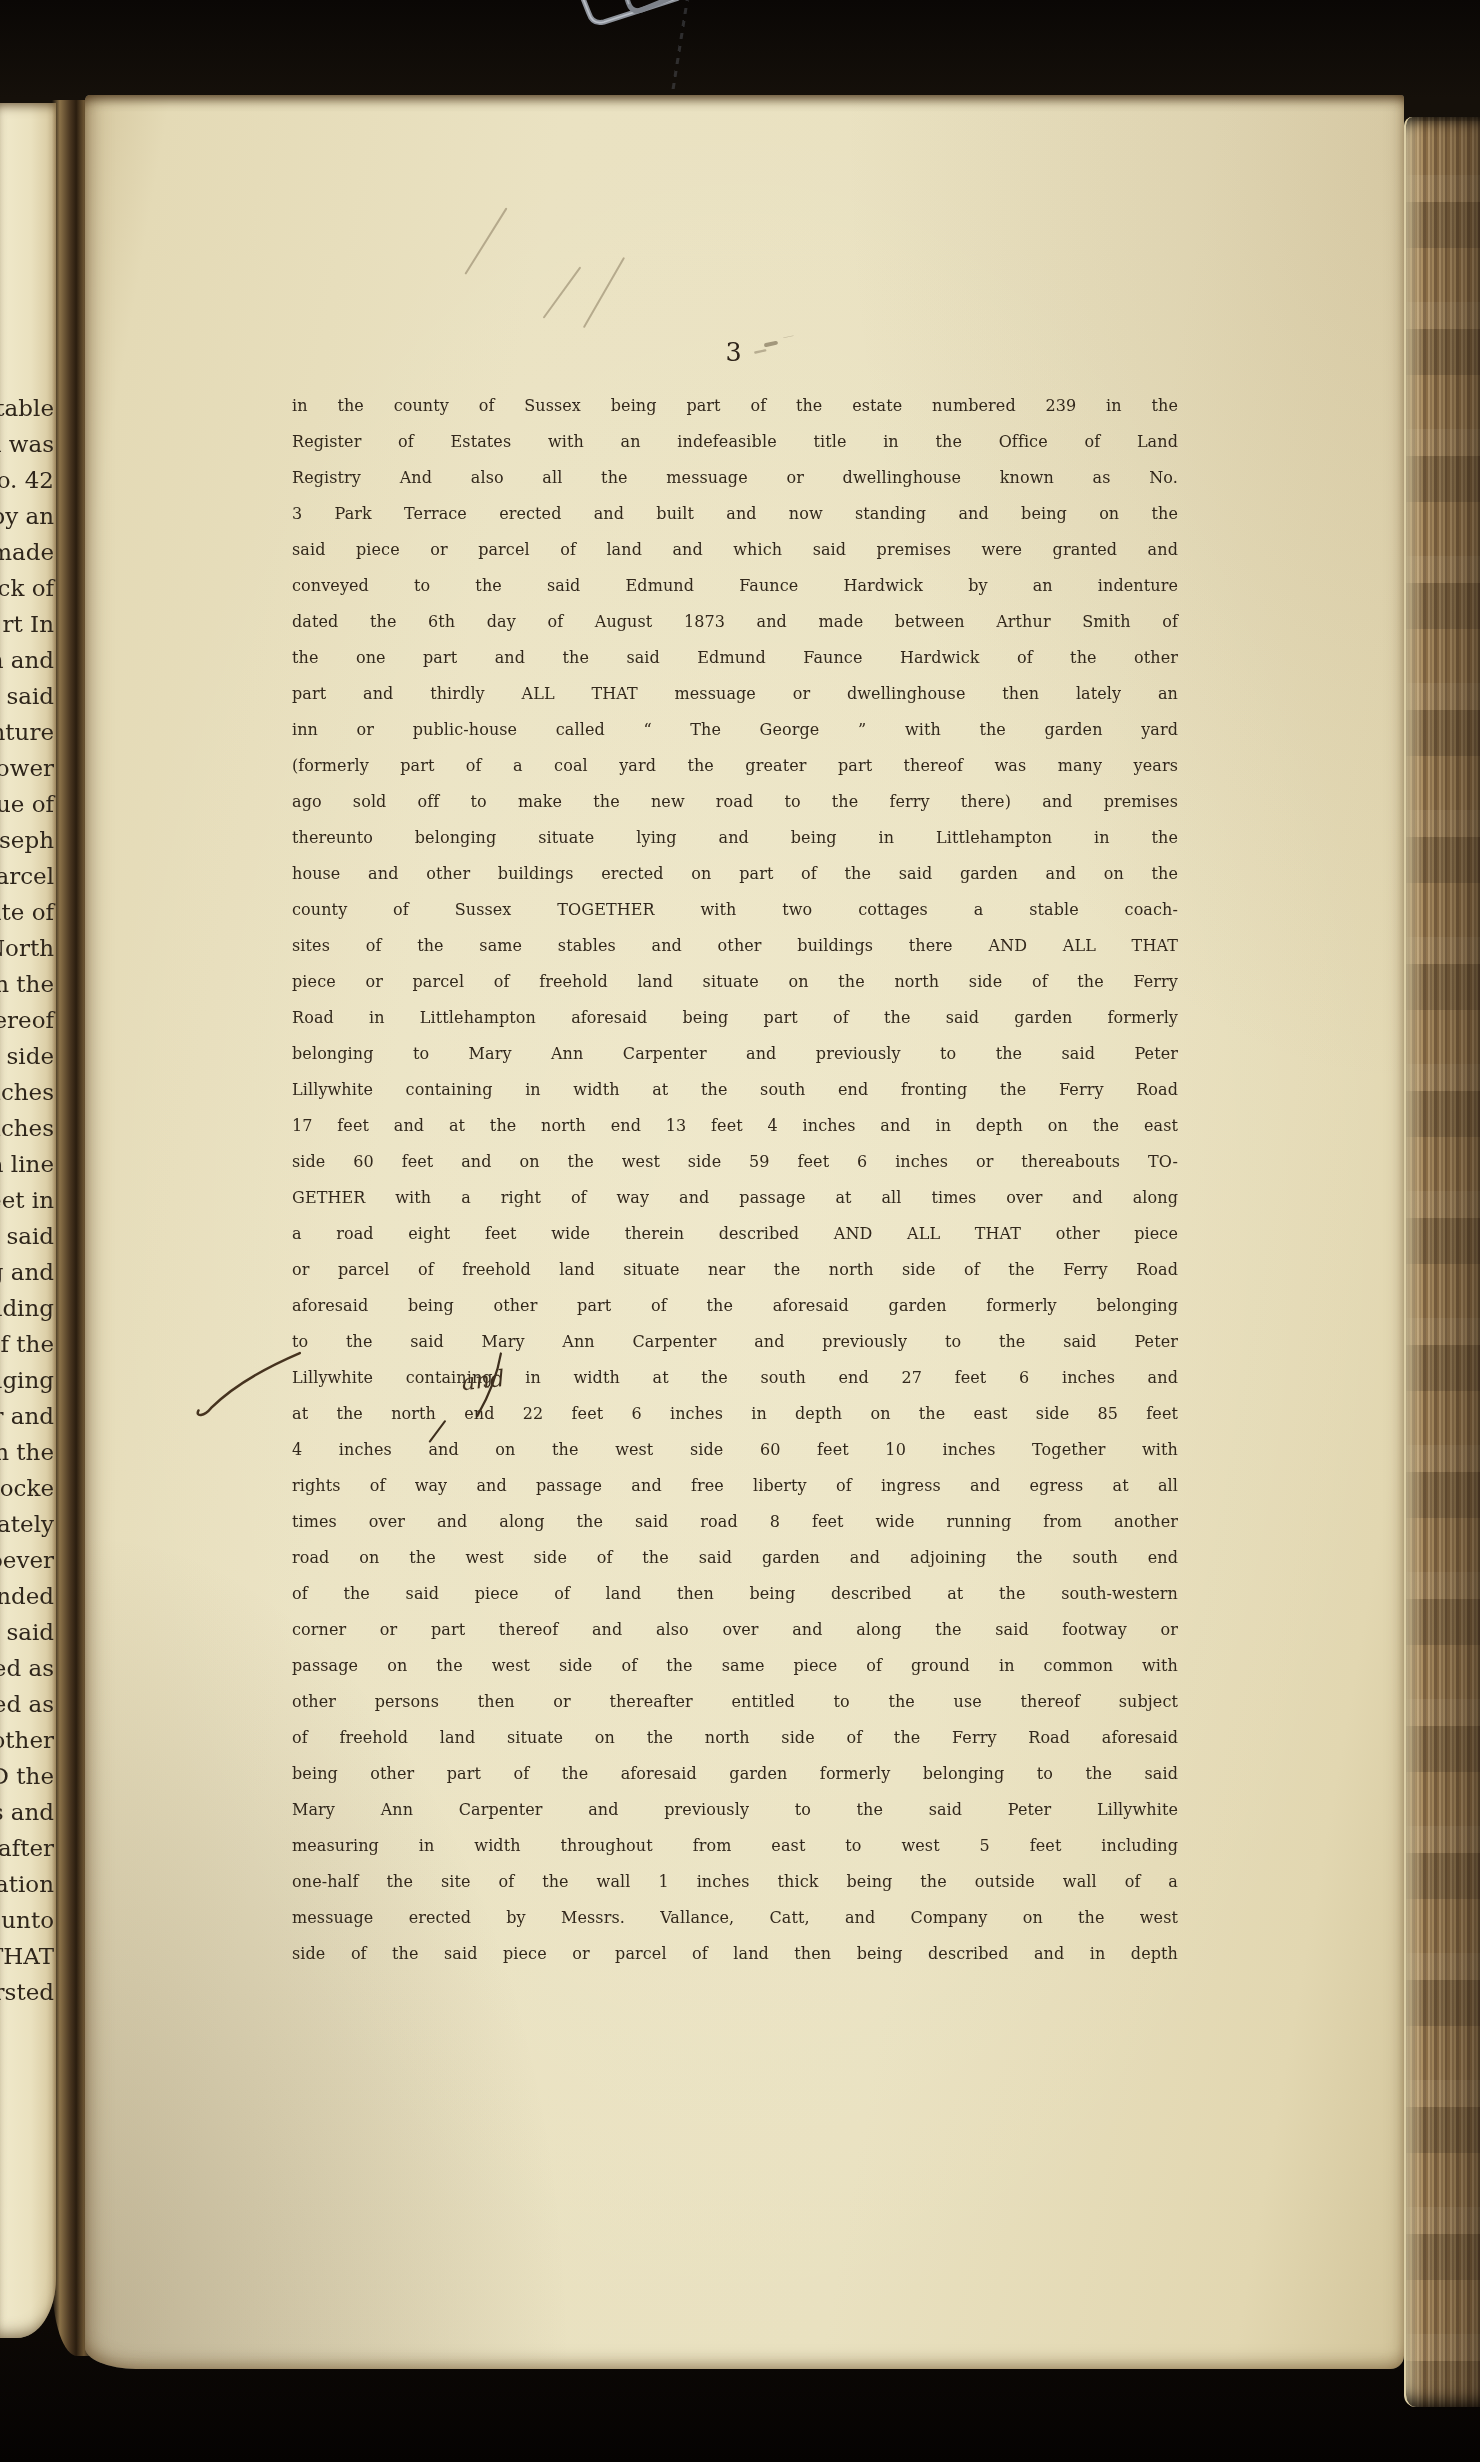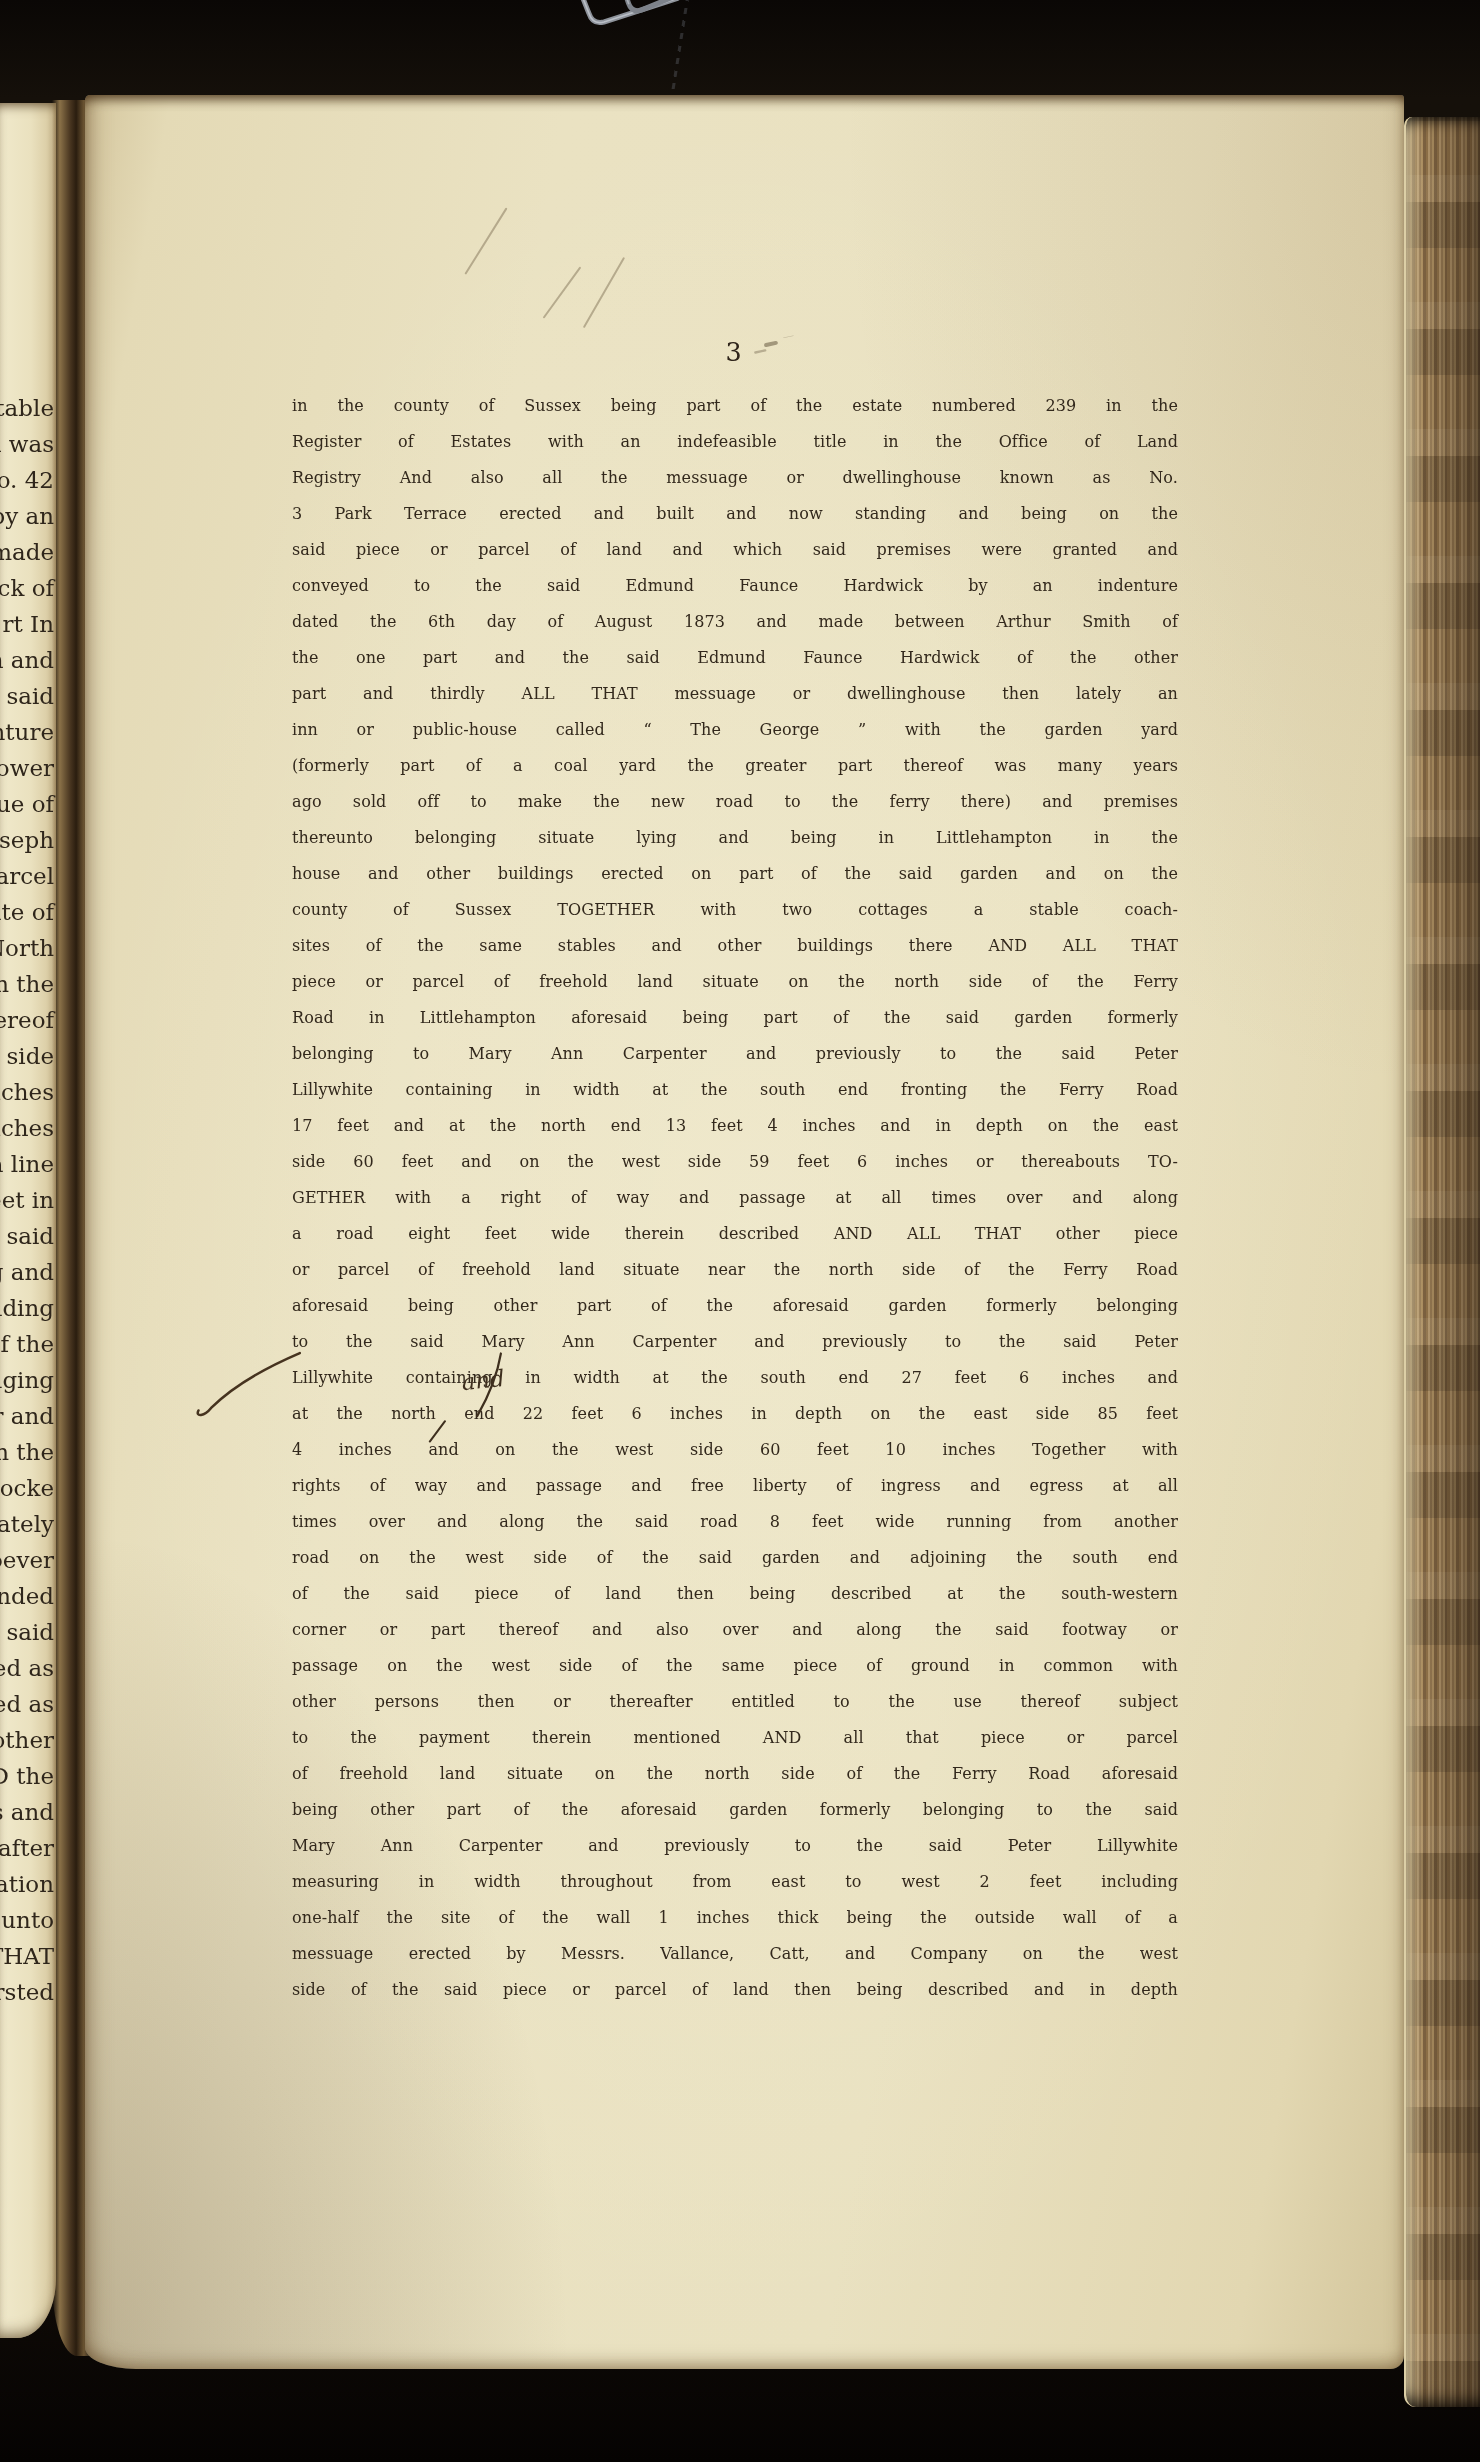--- a/index.html
+++ b/index.html
@@ -206,25 +206,24 @@
       <div class="body-line">Lillywhite containing in width at the south end 27 feet 6 inches and</div>
       <div class="body-line">at the north end 22 feet 6 inches in depth on the east side 85 feet</div>
       <div class="body-line">4 inches and on the west side 60 feet 10 inches Together with</div>
       <div class="body-line">rights of way and passage and free liberty of ingress and egress at all</div>
       <div class="body-line">times over and along the said road 8 feet wide running from another</div>
       <div class="body-line">road on the west side of the said garden and adjoining the south end</div>
       <div class="body-line">of the said piece of land then being described at the south-western</div>
       <div class="body-line">corner or part thereof and also over and along the said footway or</div>
       <div class="body-line">passage on the west side of the same piece of ground in common with</div>
       <div class="body-line">other persons then or thereafter entitled to the use thereof subject</div>
-      <div class="body-line">to the payment therein mentioned AND all that piece or parcel</div>
       <div class="body-line">of freehold land situate on the north side of the Ferry Road aforesaid</div>
       <div class="body-line">being other part of the aforesaid garden formerly belonging to the said</div>
       <div class="body-line">Mary Ann Carpenter and previously to the said Peter Lillywhite</div>
-      <div class="body-line">measuring in width throughout from east to west 2 feet including</div>
+      <div class="body-line">measuring in width throughout from east to west 5 feet including</div>
       <div class="body-line">one-half the site of the wall 1 inches thick being the outside wall of a</div>
       <div class="body-line">messuage erected by Messrs. Vallance, Catt, and Company on the west</div>
       <div class="body-line">side of the said piece or parcel of land then being described and in depth</div>
     </div>
 
   <svg class="margin-tick" width="119" height="76" viewBox="0 0 140 90">
     <path d="M6,74 C2,82 13,81 21,71 C46,46 84,24 126,6" fill="none" stroke="#46331f" stroke-width="3" stroke-linecap="round"></path>
   </svg>
 
   <svg class="insert-and" width="127" height="119" viewBox="0 0 150 140">

